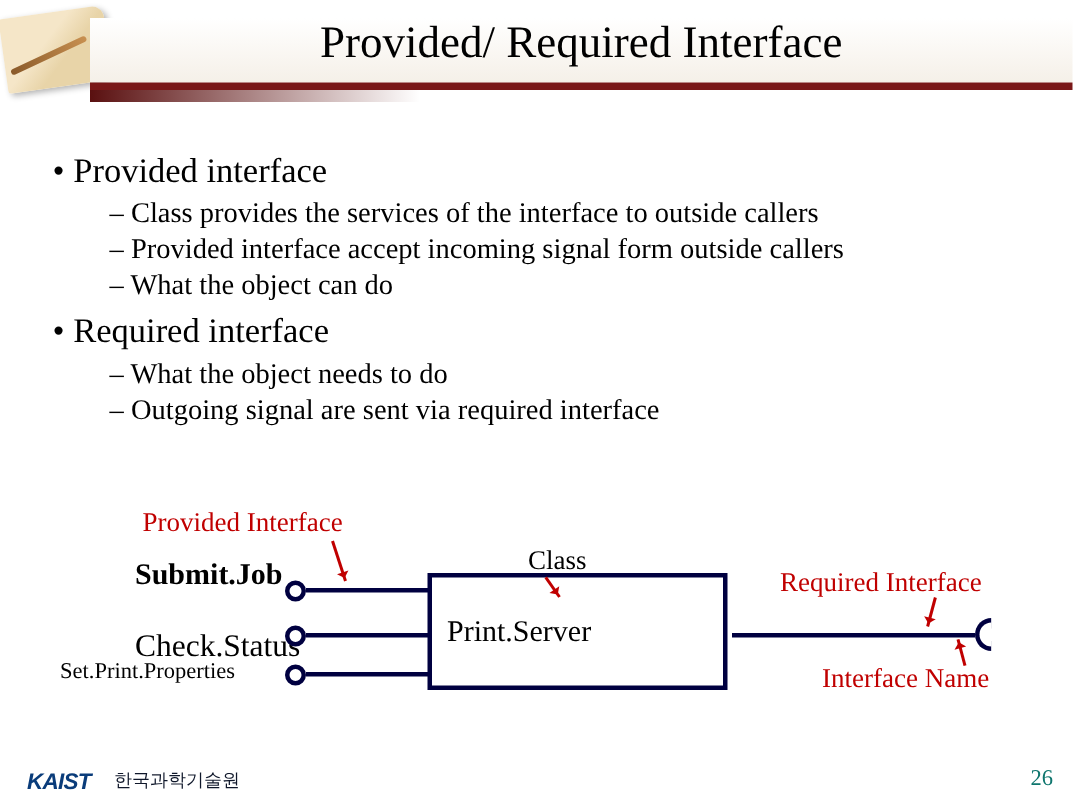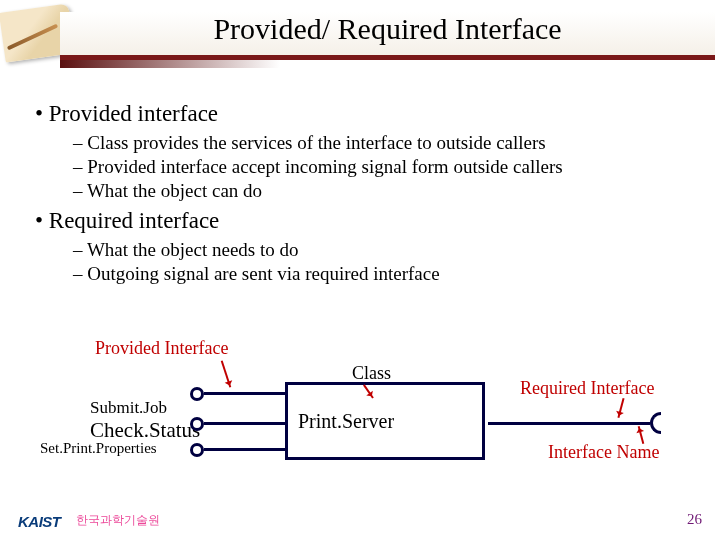--- a/index.html
+++ b/index.html
@@ -90,22 +90,23 @@
     height: 160px;
   }
   .label-provided {
     position: absolute;
     left: 95px; top: 8px;
     color: #c00000;
     font-size: 18px;
   }
   .label-submit {
     position: absolute;
-    left: 90px; top: 68px;
-    font-size: 17px;
+    left: 90px; top: 42px;
+    font-size: 20px;
+    font-weight: bold;
   }
   .label-check {
     position: absolute;
     left: 90px; top: 90px;
     font-size: 21px;
     width: 85px;
     line-height: 1.0;
   }
   .label-setprops {
     position: absolute;
@@ -203,27 +204,27 @@
     font-style: italic;
     color: #0a3c7a;
     font-size: 15px;
     letter-spacing: -0.5px;
   }
   .logo-korean {
     position: absolute;
     left: 76px; bottom: 5px;
     font-family: Arial, sans-serif;
     font-size: 12px;
-    color: #ec4899;
+    color: #0f172a;
   }
   .page-num {
     position: absolute;
     right: 18px; bottom: 6px;
     font-size: 15px;
-    color: #701a75;
+    color: #0f766e;
   }
 </style>
 </head>
 <body>
 
 <div class="corner-decor">
   <div class="book"></div>
   <div class="pen"></div>
 </div>
 

